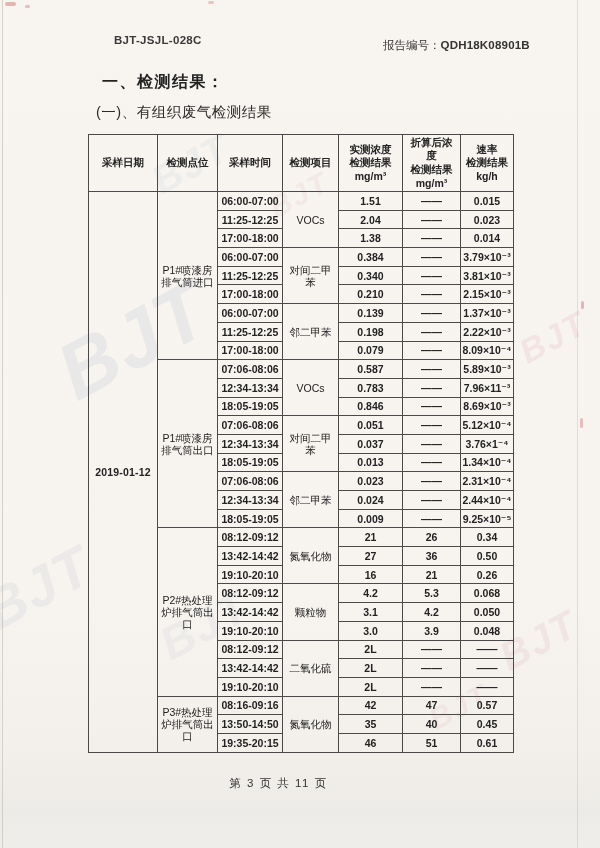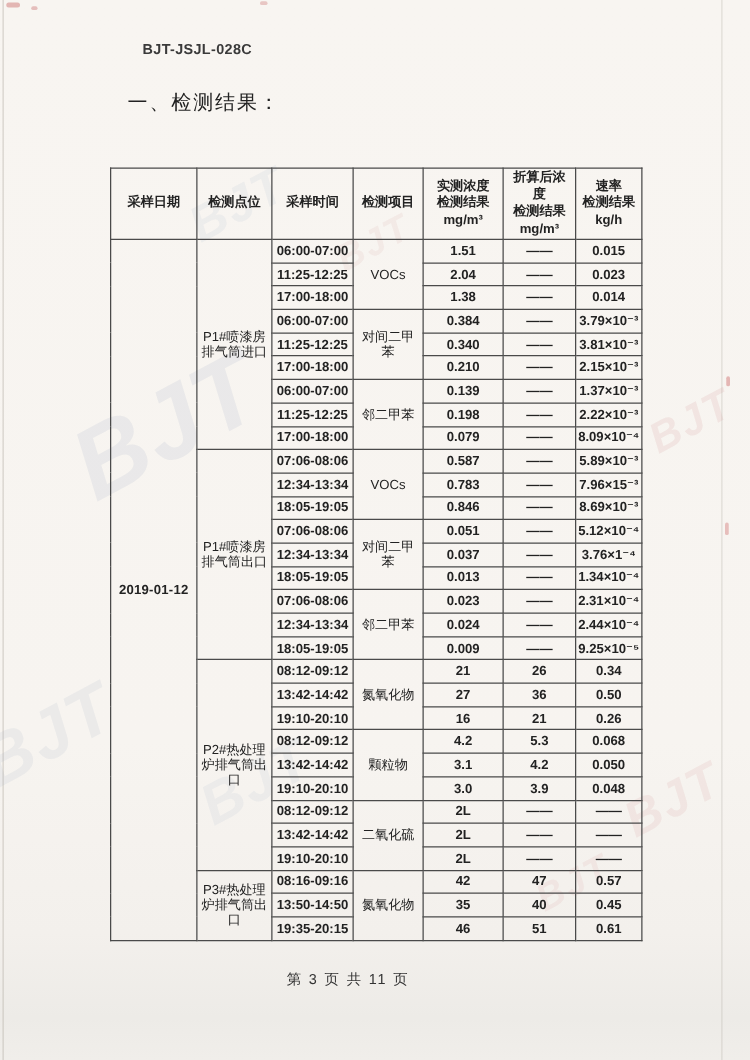--- a/index.html
+++ b/index.html
@@ -33,21 +33,21 @@
   .sp1{left:5px;top:2px;width:11px;height:4px;background:rgba(196,88,88,.40);}
   .sp2{left:25px;top:5px;width:5px;height:3px;background:rgba(196,88,88,.35);}
   .sp3{left:208px;top:1px;width:6px;height:3px;background:rgba(196,88,88,.30);}
   .sp4{left:581px;top:301px;width:3px;height:8px;background:rgba(200,90,90,.40);}
   .sp5{left:580px;top:418px;width:3px;height:10px;background:rgba(200,90,90,.35);}
 
   .doc-code{position:absolute;left:114px;top:34px;font-size:11.5px;font-weight:700;
             color:#3a3a3a;letter-spacing:.3px;}
   .report{position:absolute;left:383px;top:38px;font-size:11.5px;color:#333;}
   .report .num{font-weight:700;letter-spacing:.2px;}
-  .title{position:absolute;left:102px;top:72px;font-size:16px;font-weight:400;
+  .title{position:absolute;left:102px;top:72px;font-size:16px;font-weight:700;
          color:#222;letter-spacing:1.5px;}
   .subtitle{position:absolute;left:96px;top:103px;font-size:14.5px;color:#2a2a2a;letter-spacing:.5px;}
 
   table.results{position:absolute;left:88px;top:134px;width:425px;
                 border-collapse:collapse;table-layout:fixed;}
   .results th,.results td{
     border:1px solid #4a4a4a;text-align:center;vertical-align:middle;
     padding:0;color:#222;overflow:hidden;
   }
   .results th{height:56px;font-size:10.5px;font-weight:700;white-space:pre-line;line-height:1.3;}
@@ -79,22 +79,26 @@
   <div class="wm wm8">BJT</div>
 
   <div class="speck sp1"></div>
   <div class="speck sp2"></div>
   <div class="speck sp3"></div>
   <div class="speck sp4"></div>
   <div class="speck sp5"></div>
 
   <div class="doc-code">BJT-JSJL-028C</div>
 
+  <div class="report">
+    <span>报告编号：</span><span class="num">QDH18K08901B</span>
+  </div>
 
   <div class="title">一、检测结果：</div>
+  <div class="subtitle">(一)、有组织废气检测结果</div>
 
   <table class="results">
     <colgroup>
       <col style="width:69px">
         <col style="width:60px">
         <col style="width:65px">
       <col style="width:56px">
         <col style="width:64px">
         <col style="width:58px">
       <col style="width:53px">
@@ -185,21 +189,21 @@
           <td class="c-time">07:06-08:06</td>
           <td class="c-item" rowspan="3">VOCs</td>
           <td class="c-num">0.587</td>
           <td class="c-num">——</td>
           <td class="c-num">5.89×10⁻³</td>
         </tr>
         <tr>
           <td class="c-time">12:34-13:34</td>
           <td class="c-num">0.783</td>
           <td class="c-num">——</td>
-          <td class="c-num">7.96×15⁻³</td>
+          <td class="c-num">7.96×11⁻³</td>
         </tr>
         <tr>
           <td class="c-time">18:05-19:05</td>
           <td class="c-num">0.846</td>
           <td class="c-num">——</td>
           <td class="c-num">8.69×10⁻³</td>
         </tr>
         <tr>
           <td class="c-time">07:06-08:06</td>
           <td class="c-item" rowspan="3">对间二甲

